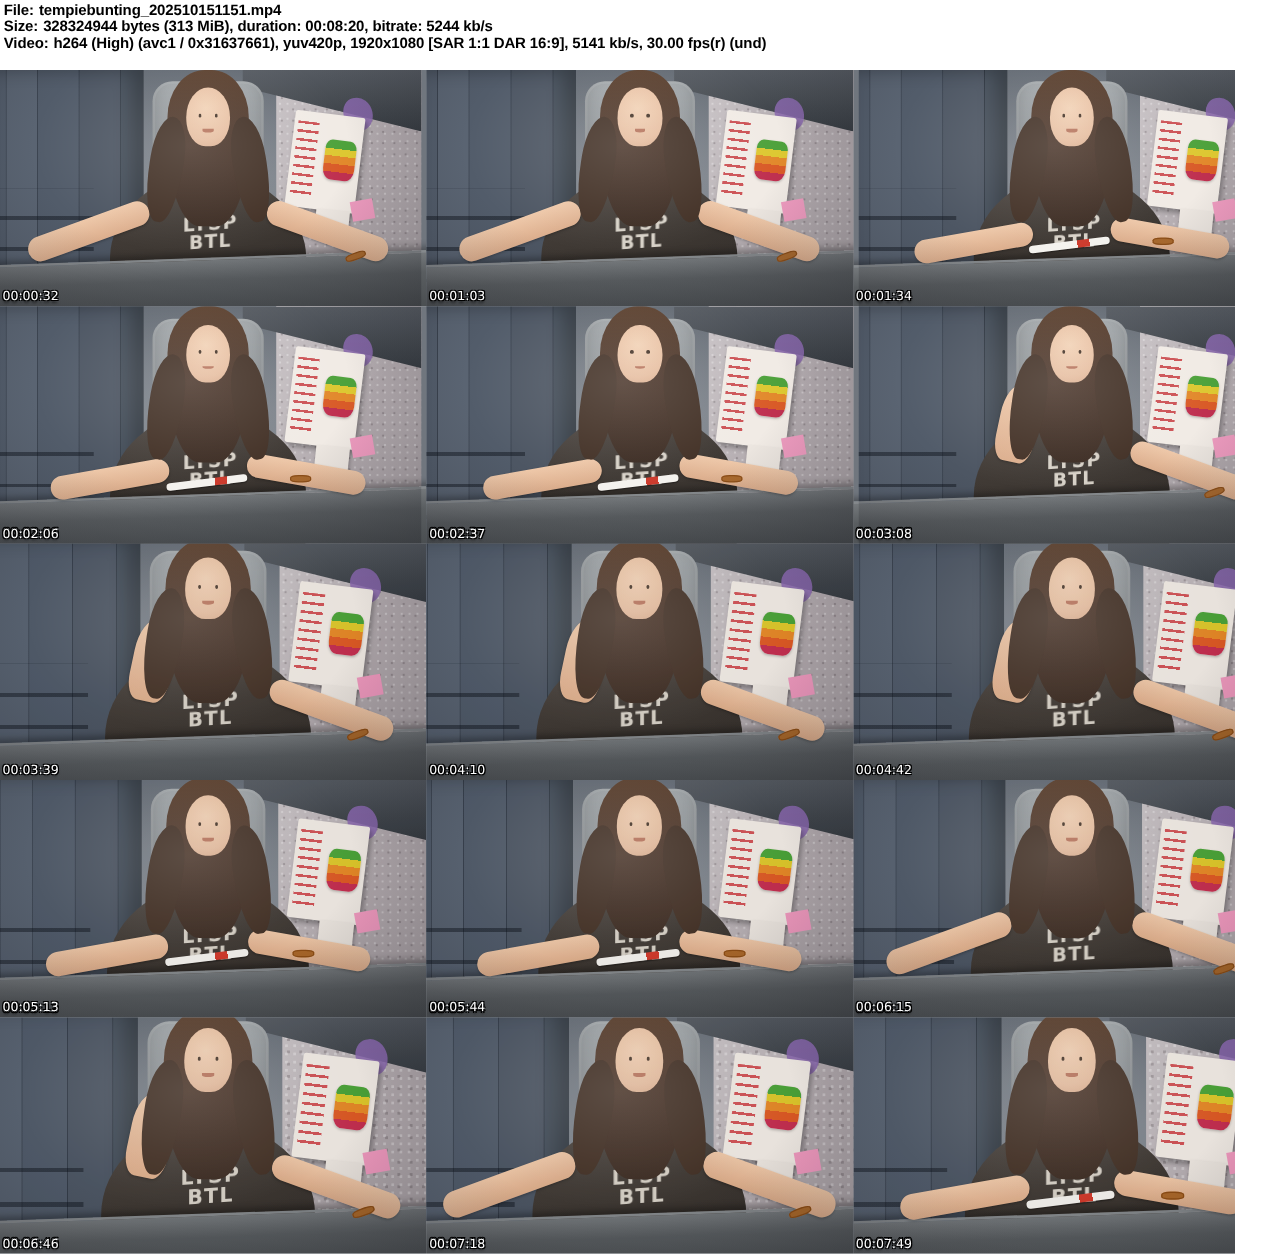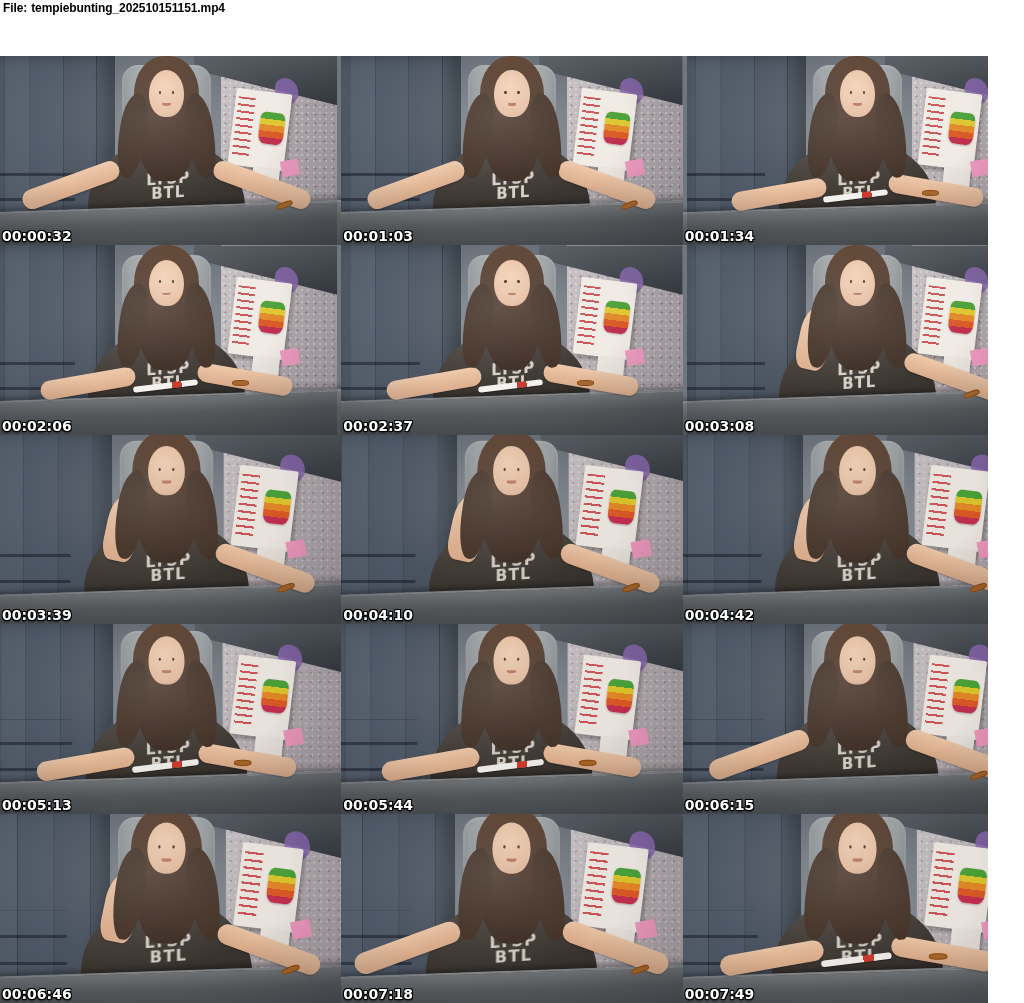--- a/index.html
+++ b/index.html
@@ -106,32 +106,34 @@
   .face span{position:absolute;}
   .eye{width:2.5px;height:2.5px;background:#453428;border-radius:50%;top:45%;}
   .eye-l{left:28%;} .eye-r{right:28%;}
   .mouth{left:38%;top:71%;width:24%;height:6%;border-radius:0 0 50% 50%;background:#b5725a;}
   .light{inset:0;pointer-events:none;
     background:radial-gradient(ellipse at 46% 32%,rgba(255,255,255,.16) 0%,
       rgba(255,255,255,0) 48%,rgba(18,18,24,.26) 100%);}
 
   
   .ts{position:absolute;left:2px;bottom:2px;z-index:10;color:#fff;
-    font-family:"DejaVu Sans",sans-serif;font-weight:bold;font-size:14px;line-height:1;
+    font-family:"DejaVu Sans",sans-serif;font-weight:normal;font-size:10px;line-height:1;
     text-shadow:-1px -1px 0 #000,1px -1px 0 #000,-1px 1px 0 #000,1px 1px 0 #000,0 2px 2px rgba(0,0,0,.6);}
 </style>
 </head>
 <body>
 
 <div class="sheet">
   <div class="header" id="header">
   <div class="hline"><span class="hlabel">File:</span><span>tempiebunting_202510151151.mp4</span></div>
 
-
-
+  <div class="hline"><span class="hlabel">Size:</span><span>328324944 bytes (313 MiB), duration: 00:08:20, bitrate: 5244 kb/s</span></div>
+
+
+  <div class="hline"><span class="hlabel">Video:</span><span>h264 (High) (avc1 / 0x31637661), yuv420p, 1920x1080 [SAR 1:1 DAR 16:9], 5141 kb/s, 30.00 fps(r) (und)</span></div>
 </div>
   <div class="grid" id="grid">
   <div class="thumb pose-arms">
     <div class="scene" style="transform: translateX(-4px) scale(1);">
       <div class="wardrobe"></div>
       <div class="drawers"></div>
       <div class="wall-mid"></div>
       <div class="wall-right"></div>
       <div class="shelf"></div>
       <div class="pinboard">

